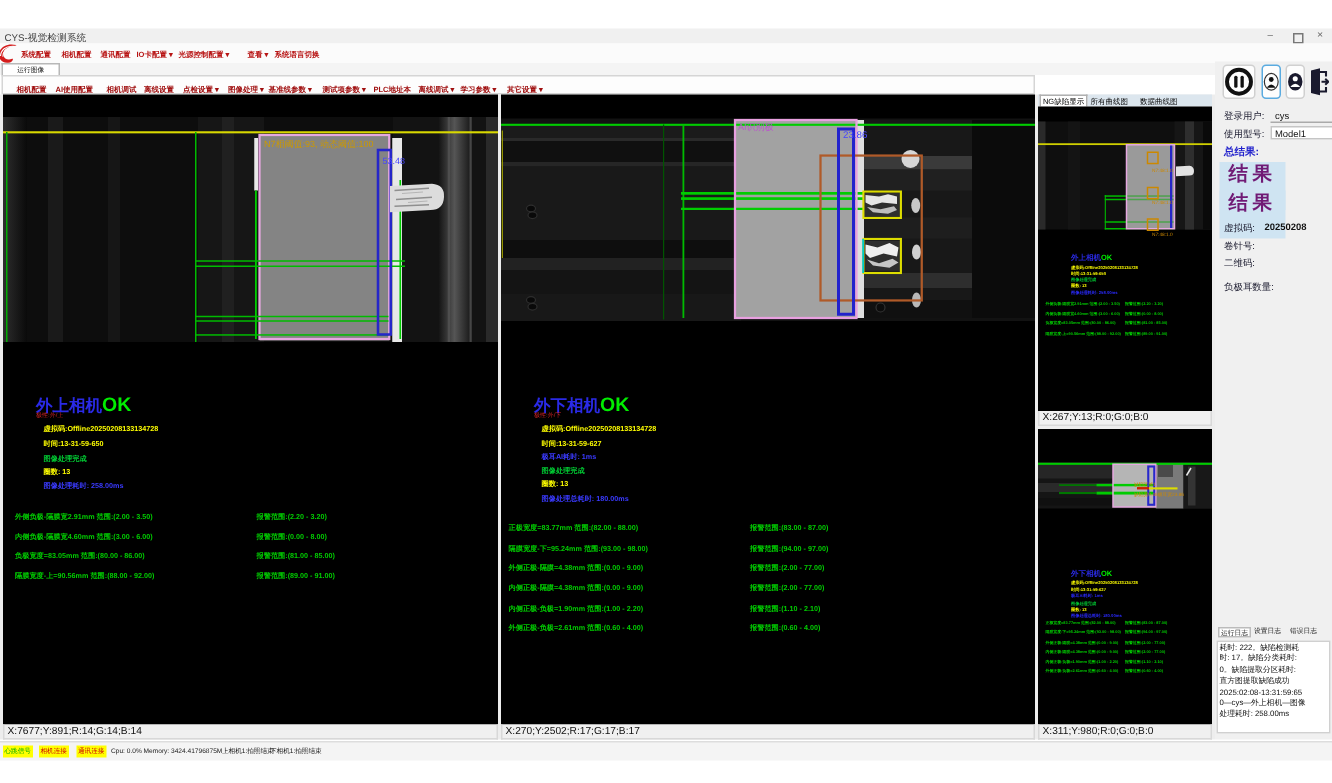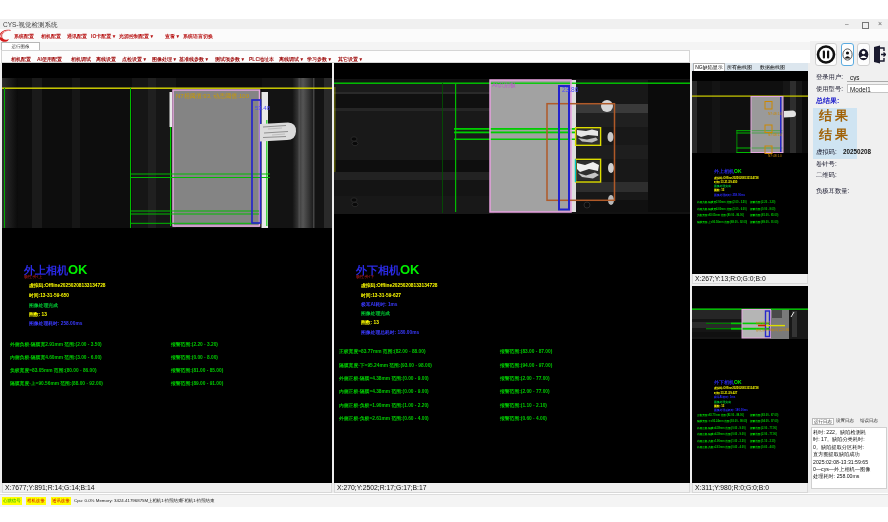--- a/index.html
+++ b/index.html
@@ -17,21 +17,21 @@
 .statusbar{position:absolute;background:#f0f0f0;color:#111;font-size:6.8px;line-height:10px;padding-left:2px;box-sizing:border-box;border:1px solid #d8d8d8;border-top:none;}
 .ov{position:absolute;white-space:nowrap;}
 .yel{color:#ffff00;font-size:4.8px;font-weight:bold;}
 .grn{color:#00cc33;font-size:4.8px;font-weight:bold;}
 .blu{color:#3a3aff;font-size:4.8px;font-weight:bold;}
 .meas{color:#00cc00;font-size:4.8px;font-weight:bold;}
 #rightpanel{left:810px;top:41px;width:78px;height:452px;background:#f0f0f0;}
 .rbtn{position:absolute;top:1.5px;height:23px;background:#fdfdfd;border:1px solid #d0d0d0;border-radius:3px;box-sizing:border-box;}
 .rlabel{position:absolute;font-size:6.3px;color:#1a1a2e;white-space:nowrap;}
 .rval{position:absolute;font-size:6.3px;color:#111;white-space:nowrap;}
-.resbox{position:absolute;left:3px;width:44px;height:32px;background:#cfe4f2;color:#a16207;font-size:13px;font-weight:bold;text-align:center;line-height:16px;letter-spacing:3px;}
+.resbox{position:absolute;left:3px;width:44px;height:32px;background:#cfe4f2;color:#701a75;font-size:13px;font-weight:bold;text-align:center;line-height:16px;letter-spacing:3px;}
 #botbar{left:0;top:494px;width:888px;height:13px;background:#f4f4f4;border-top:1px solid #ddd;box-sizing:border-box;}
 .bitem{position:absolute;top:1.5px;font-size:4.4px;line-height:8px;white-space:nowrap;}
 #logpanel{position:absolute;left:811px;top:417px;width:74px;height:73px;}
 .logtab{position:absolute;top:1px;font-size:4.5px;color:#222;white-space:nowrap;}
 #logtext{position:absolute;left:1px;top:10px;width:74px;font-size:5.2px;color:#111;line-height:7.4px;}
 </style>
 </head>
 <body>
 <div id="win">
 

